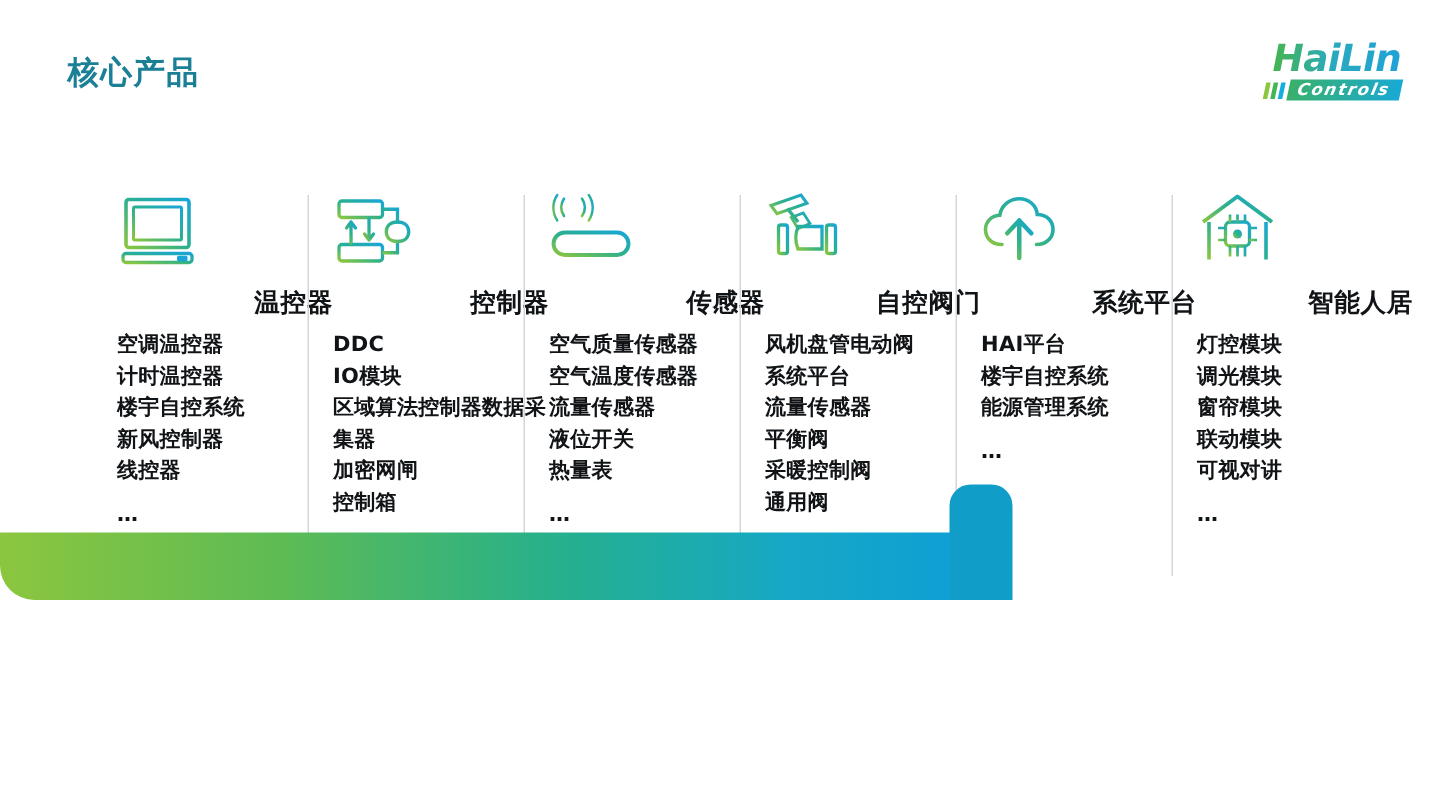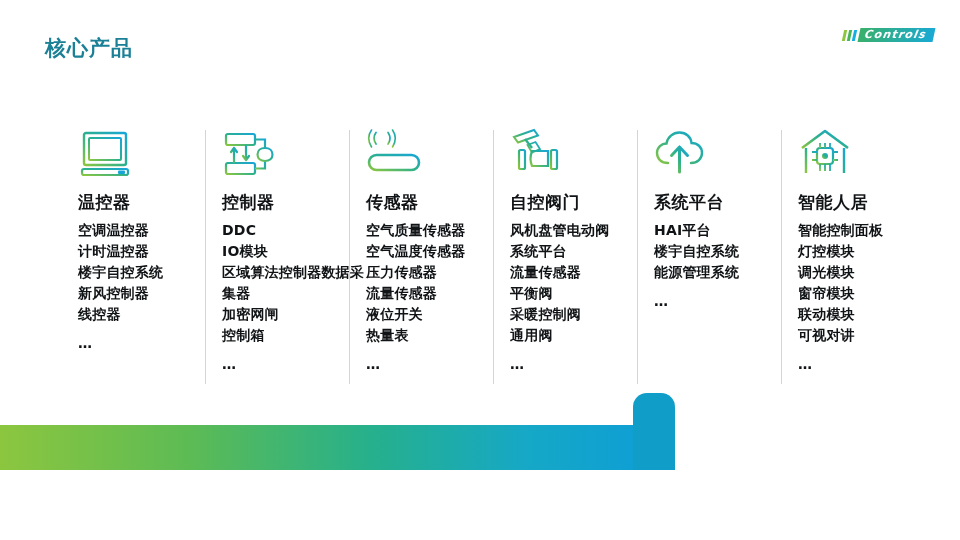--- a/index.html
+++ b/index.html
@@ -10,23 +10,24 @@
     width: 960px;
     height: 540px;
     background: #ffffff;
     font-family: "DejaVu Sans", "Liberation Sans", sans-serif;
     overflow: hidden;
     position: relative;
   }
   .slide {
     position: relative;
     width: 960px;
-    height: 470px;
+    height: 400px;
     background: #ffffff;
     overflow: hidden;
+    border-radius: 23px;
   }
 
   
   .page-title {
     position: absolute;
     left: 45px;
     top: 38px;
     font-size: 21px;
     font-weight: bold;
     color: #1b7f96;
@@ -113,20 +114,21 @@
     margin-bottom: 10px;
   }
   .icon-box svg { display: block; }
   .col-title {
     font-size: 17px;
     font-weight: bold;
     color: #111416;
     line-height: 1.2;
     margin: 10px 0 8px 0;
     letter-spacing: 0.5px;
+    text-align: right;
   }
   .col-items {
     list-style: none;
     margin: 0;
     padding: 0;
   }
   .col-items li {
     font-size: 14px;
     font-weight: bold;
     color: #111416;
@@ -178,20 +180,21 @@
   }
 </style>
 </head>
 <body>
 
 <div class="slide">
 
   <div class="page-title">核心产品</div>
 
   <div class="logo">
+    <div class="logo-word">HaiLin</div>
     <div class="logo-sub-wrap">
       <span class="logo-bars">
           <i></i>
           <i></i>
           <i></i>
         </span>
       <span class="logo-sub">Controls</span>
     </div>
   </div>
 
@@ -275,21 +278,20 @@
           <path d="M22 16 C24.5 12.5 24.5 8 22 4.5" fill="none" stroke="url(#g3)" stroke-width="1.8" stroke-linecap="round"></path>
           <path d="M5.5 19 C2 13.5 2 7 5.5 2" fill="none" stroke="url(#g3)" stroke-width="1.6" stroke-linecap="round"></path>
           <path d="M26.5 19 C30 13.5 30 7 26.5 2" fill="none" stroke="url(#g3)" stroke-width="1.6" stroke-linecap="round"></path>
           <rect x="3" y="27" width="50" height="15" rx="7.5" fill="none" stroke="url(#g3)" stroke-width="2.6"></rect>
         </svg>
       </div>
       <div class="col-title">传感器</div>
       <ul class="col-items">
         <li>空气质量传感器</li>
         <li>空气温度传感器</li>
-        <li>压力传感器</li>
         <li>流量传感器</li>
         <li>液位开关</li>
         <li>热量表</li>
         <li class="ellipsis">…</li>
       </ul>
       <div class="col-divider"></div>
     </div>
 
     <div class="column">
       <div class="icon-box">
@@ -366,21 +368,20 @@
           <rect x="19" y="20" width="16" height="16" rx="3" fill="none" stroke="url(#g6)" stroke-width="2.2"></rect>
           <circle cx="27" cy="28" r="3" fill="url(#g6)"></circle>
           <path d="M22 20 L22 15 M27 20 L27 15 M32 20 L32 15" stroke="url(#g6)" stroke-width="1.8"></path>
           <path d="M22 36 L22 43 M27 36 L27 43 M32 36 L32 43" stroke="url(#g6)" stroke-width="1.8"></path>
           <path d="M19 24 L14 24 M19 32 L14 32" stroke="url(#g6)" stroke-width="1.8"></path>
           <path d="M35 24 L40 24 M35 32 L40 32" stroke="url(#g6)" stroke-width="1.8"></path>
         </svg>
       </div>
       <div class="col-title">智能人居</div>
       <ul class="col-items">
-        <li>智能控制面板</li>
         <li>灯控模块</li>
         <li>调光模块</li>
         <li>窗帘模块</li>
         <li>联动模块</li>
         <li>可视对讲</li>
         <li class="ellipsis">…</li>
       </ul>
     </div>
 
   </div>

